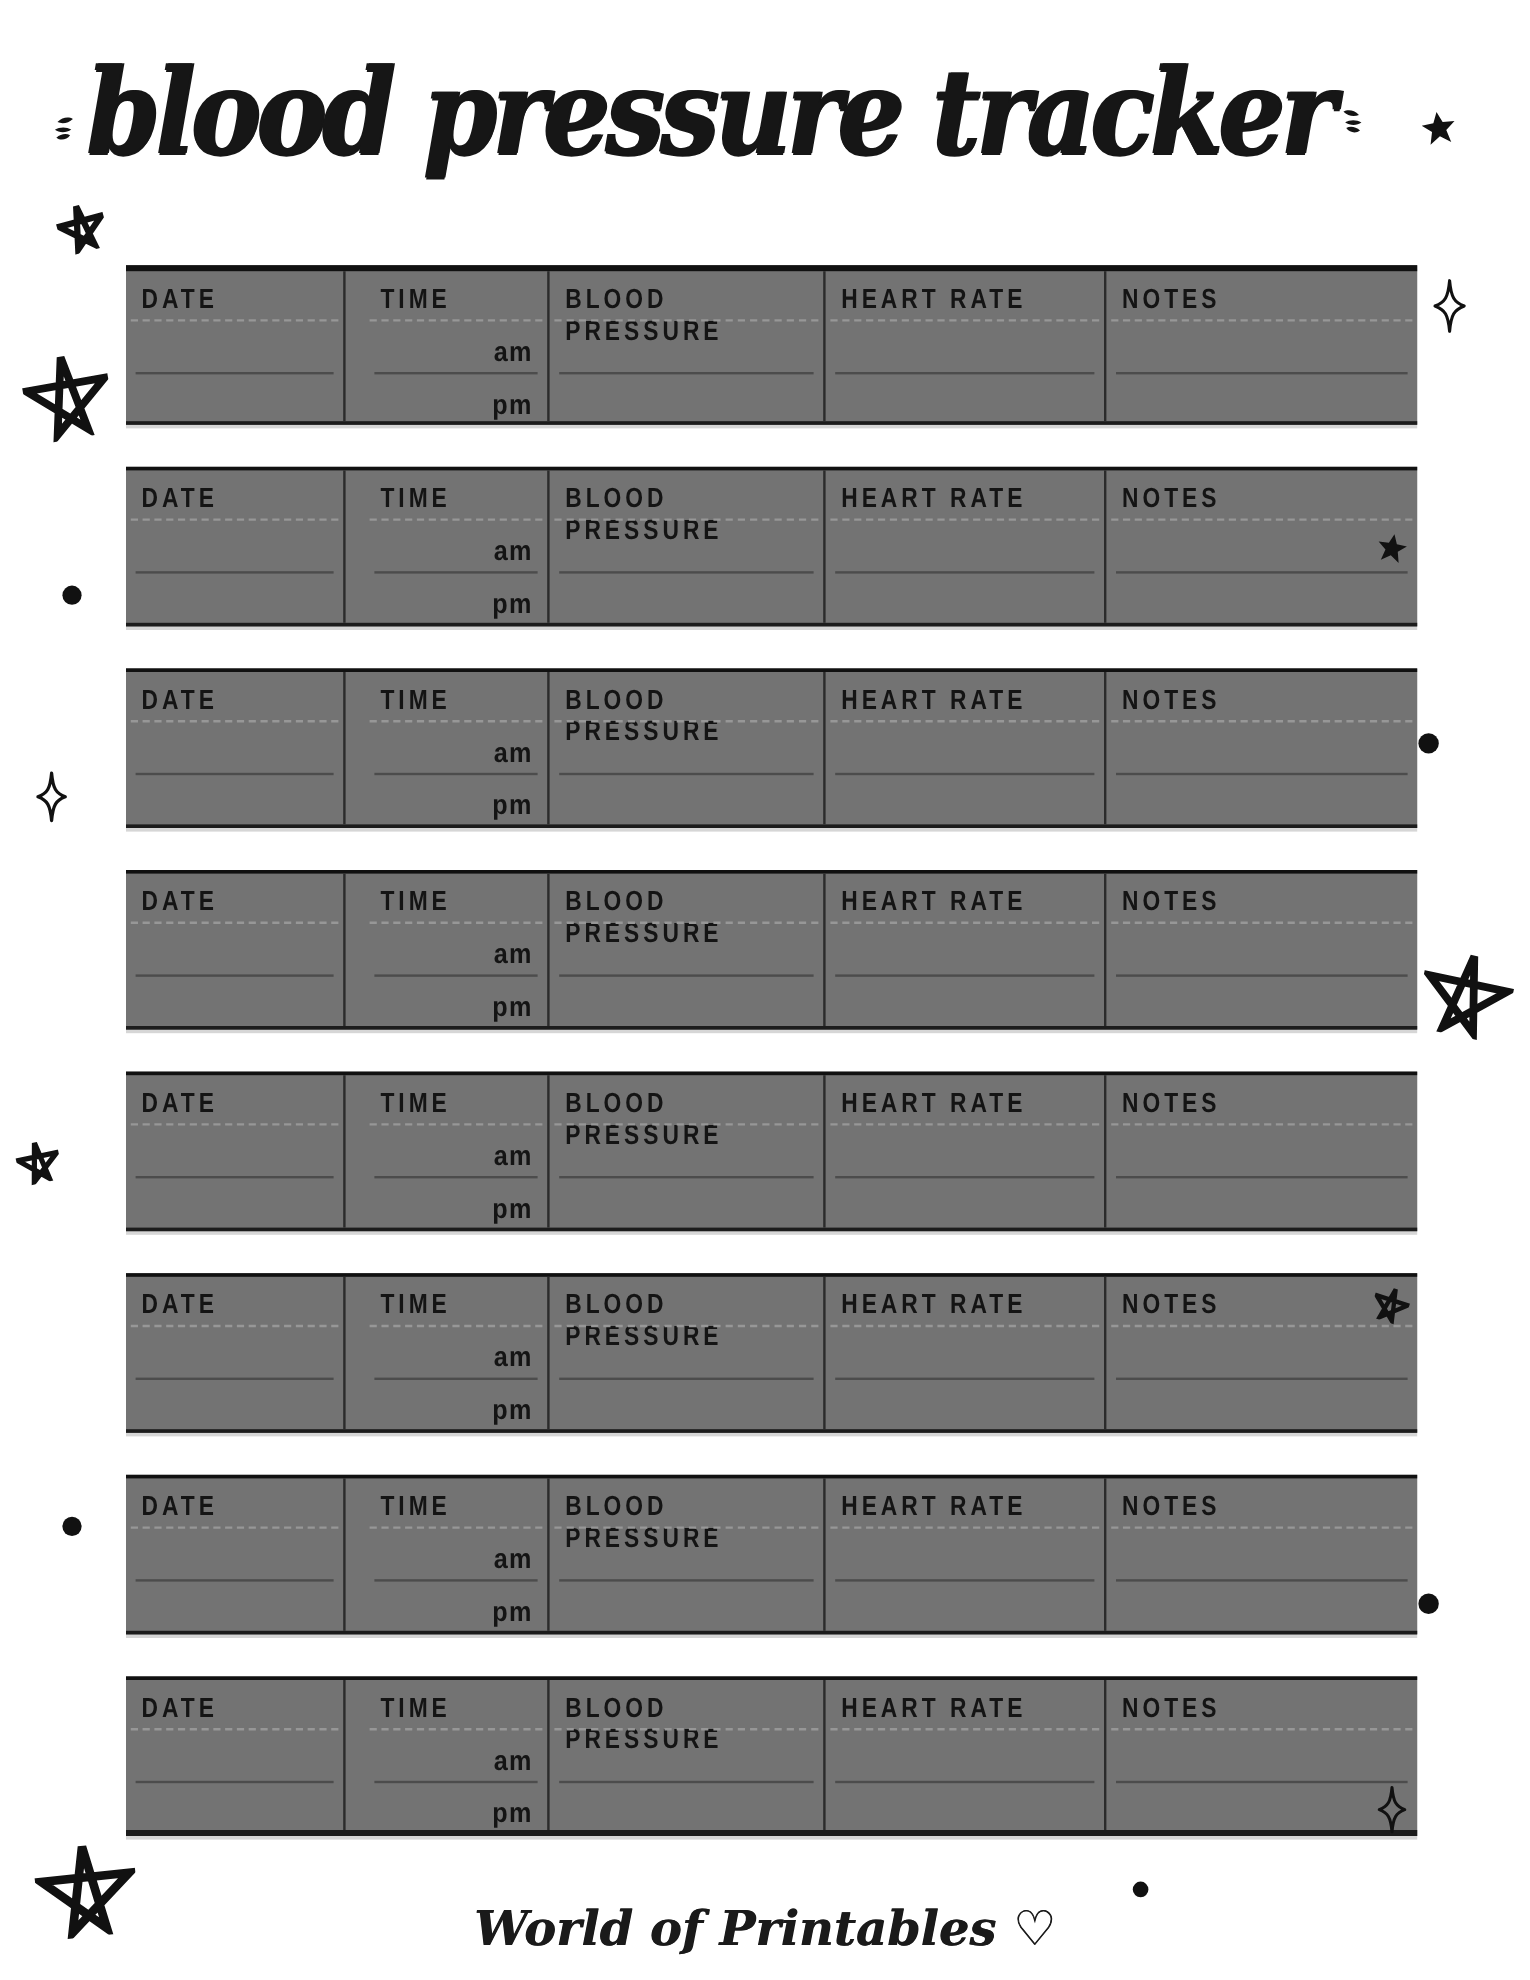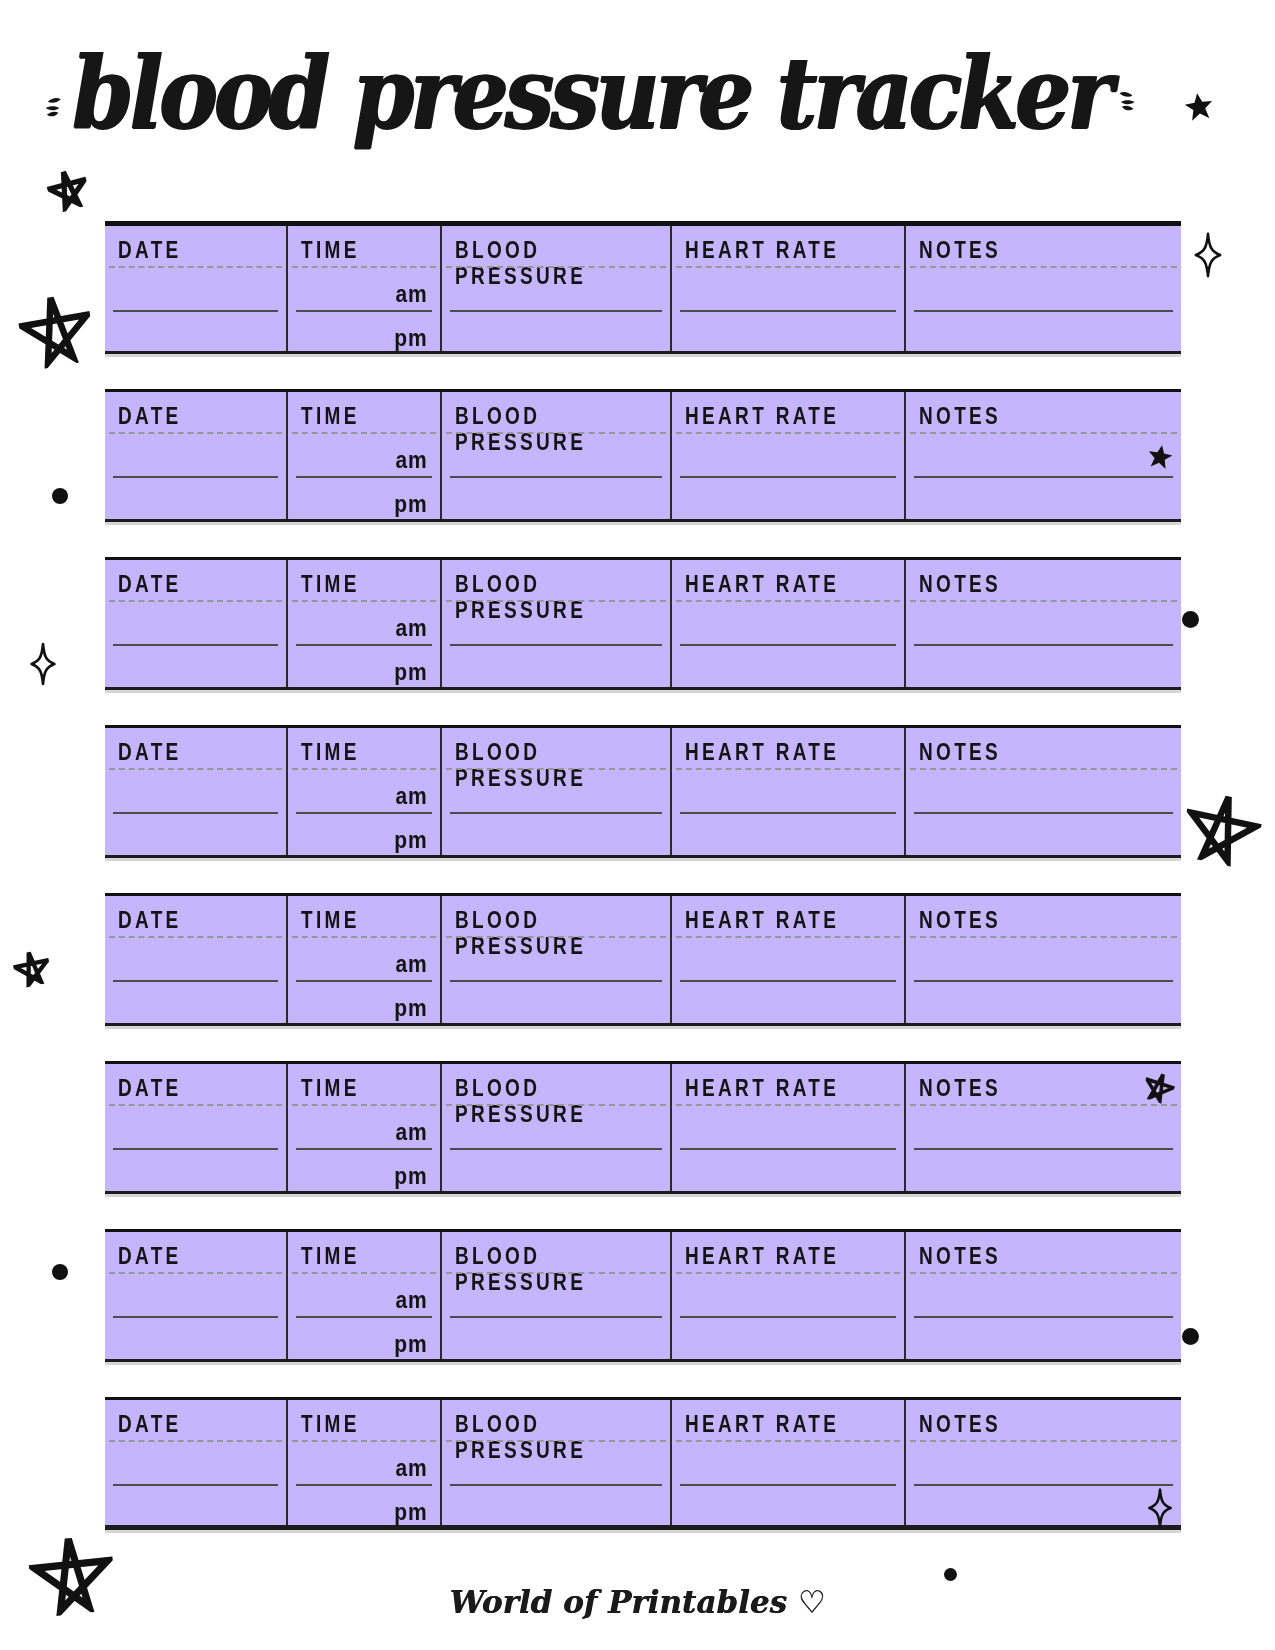--- a/index.html
+++ b/index.html
@@ -32,28 +32,28 @@
   .flourish.right { transform:translateY(8px) scaleX(-1) rotate(6deg); }
 
   
   .sheet { position:absolute; left:105px; top:221px; width:1076px; height:1340px; }
   .block {
     position:absolute; left:0; width:1076px; height:133px;
     border-top:3px solid #111;
     border-bottom:3px solid #1c1c1c;
     box-shadow:0 3px 0 0 #d6d6d6;
     display:flex;
-    background:#c4b5fd;
+    background:#737373;
   }
   .block.first { border-top-width:5px; }
   .block.last  { border-bottom-width:5px; }
   .col { position:relative; height:100%; border-right:2px solid #2b2b2b; }
   .col:last-child { border-right:none; }
   .col-date  { width:17.0%; }
-  .col-time  { width:14.3%; }
+  .col-time  { width:14.3%;margin-left:16px; }
   .col-bp    { width:21.4%;text-decoration:underline; }
   .col-hr    { width:21.7%;text-decoration:underline; }
   .col-notes { flex:1;text-align:right; }
   .hdr {
     position:absolute; top:11px; left:13px;
     font-size:20px; font-weight:bold; letter-spacing:3.5px;
     color:#141414;
     transform:scale(0.95,1.15); transform-origin:left top;
   }
   .dash {
@@ -70,21 +70,21 @@
     transform:scaleY(1.1);
   }
   .ampm.am { top:56px; }
   .ampm.pm { top:100px; }
 
   
   .footer {
     position:absolute; left:0; top:1584px; width:100%;
     text-align:center;
     font-family:"DejaVu Serif", serif; font-style:italic; font-weight:bold;
-    font-size:31px; color:#1a1a1a;
+    font-size:40px; color:#1a1a1a;
     text-shadow:0.5px 0 currentColor;
   }
 
   
   .doodle { position:absolute; }
   .dot { background:#111; border-radius:50%; }
 </style>
 </head>
 <body>
 

